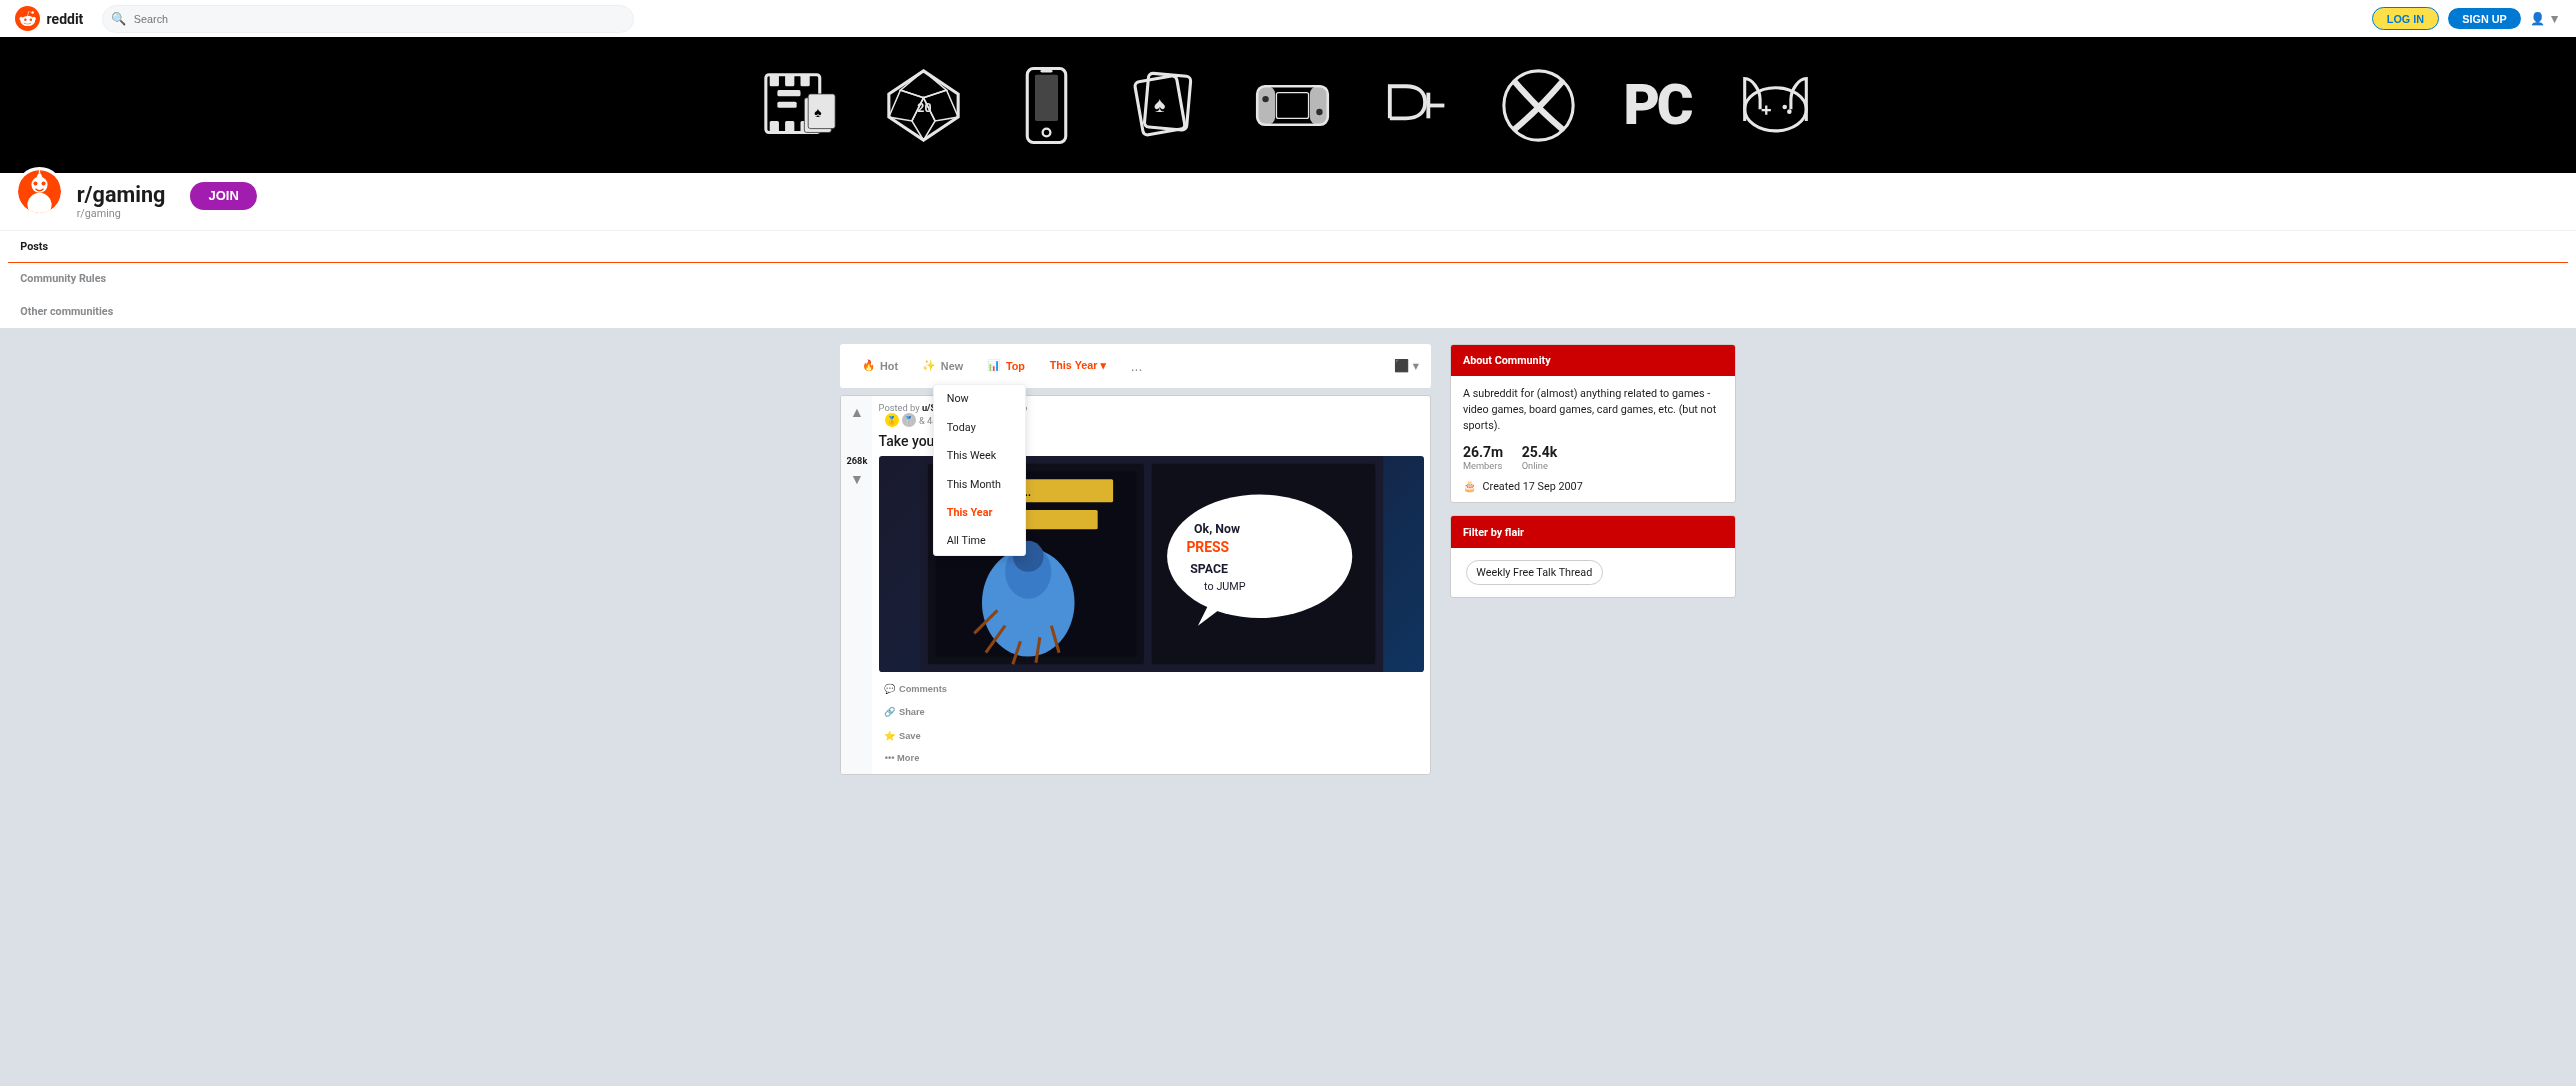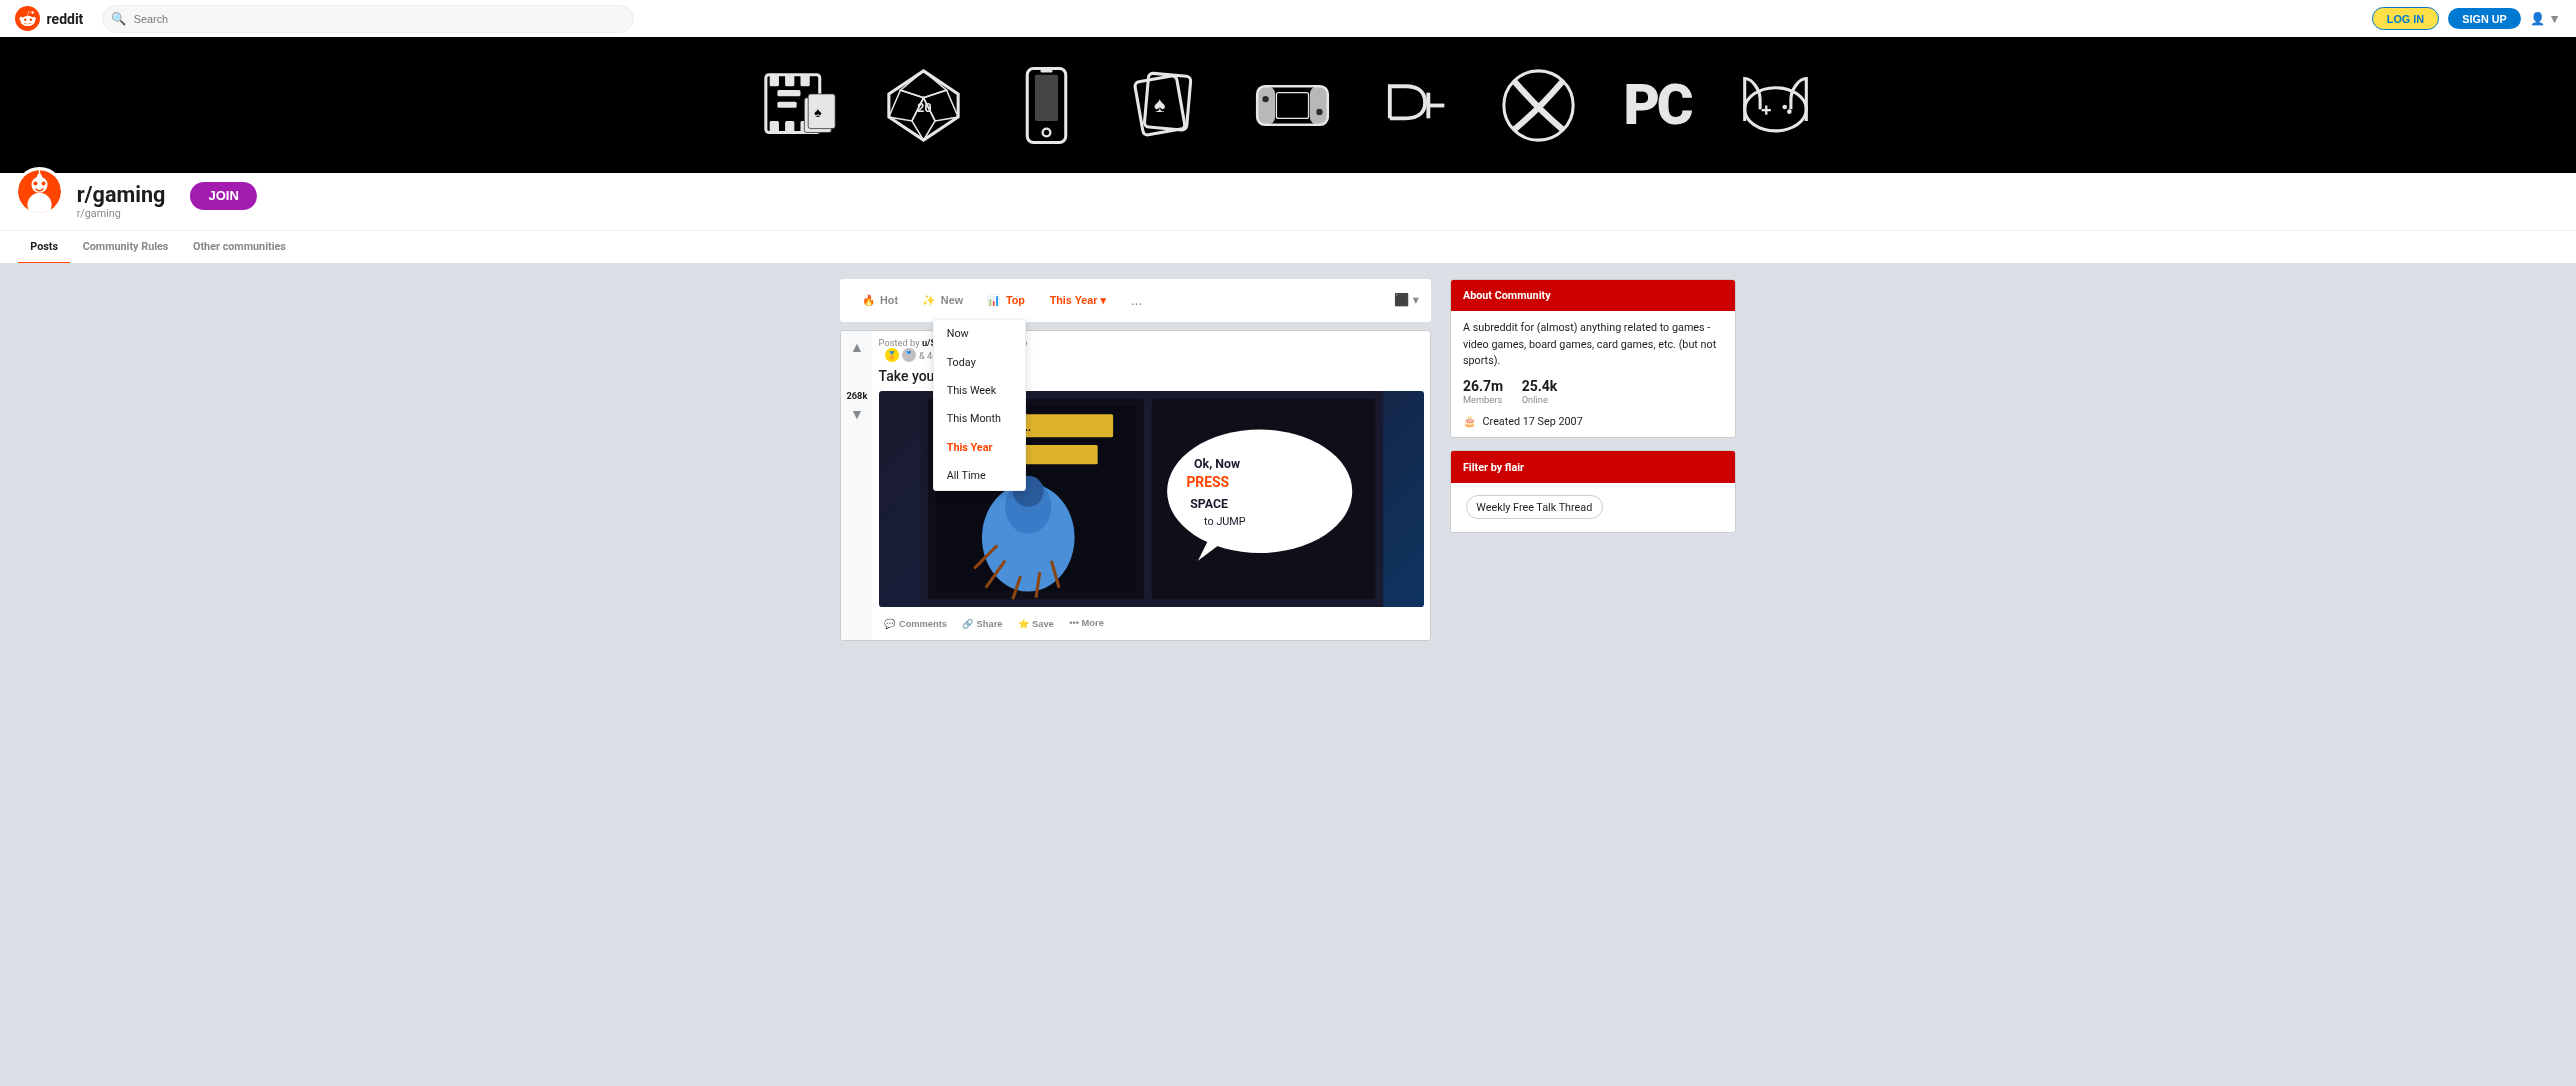--- a/index.html
+++ b/index.html
@@ -154,23 +154,24 @@
       border: none;
       padding: 6.2px 18.5px;
       border-radius: 15.4px;
       font-size: 13px;
       font-weight: 700;
       cursor: pointer;
       margin-left: 12.3px;
     }
     .subreddit-nav {
       display: flex;
-      padding: 0 18px;
+      padding: 0 8px;
       border-top: 0.8px solid #edeff1;
       gap: 0;
+      flex-direction: column;
     }
     .subreddit-nav a {
       padding: 9.3px 12.3px;
       font-size: 10.8px;
       font-weight: 700;
       color: #878a8c;
       text-decoration: none;
       border-bottom: 1.5px solid transparent;
     }
     .subreddit-nav a.active {
@@ -298,20 +299,21 @@
       font-size: 14px;
       font-weight: 500;
       color: #1c1c1c;
       margin-bottom: 6.2px;
       line-height: 1.3;
     }
     .post-actions {
       display: flex;
       gap: 3.1px;
       margin-top: 6.2px;
+      flex-direction: column;
     }
     .post-action-btn {
       background: none;
       border: none;
       cursor: pointer;
       color: #878a8c;
       font-size: 9.3px;
       font-weight: 700;
       padding: 4.6px 6.2px;
       border-radius: 1.5px;

